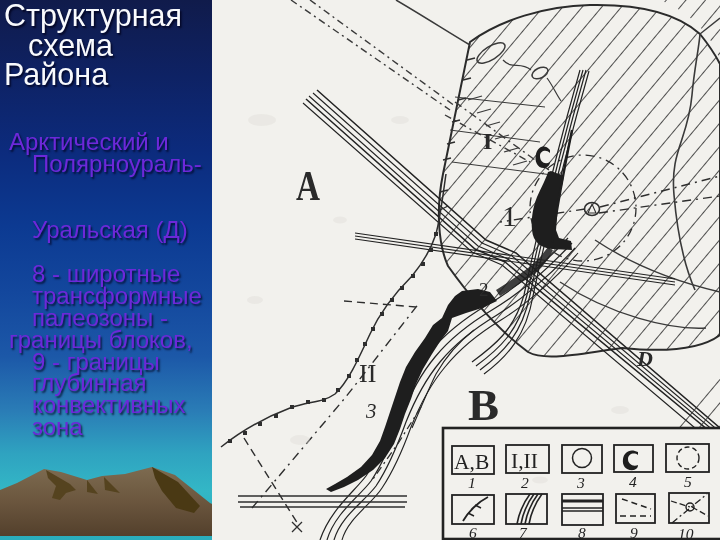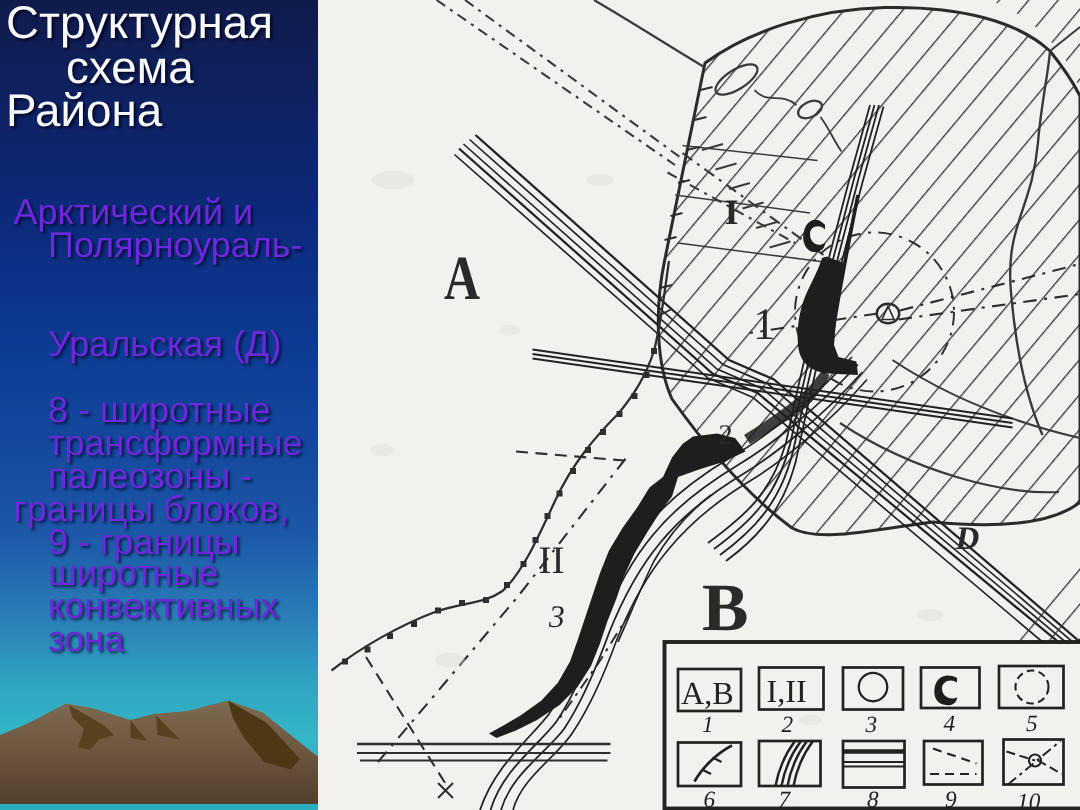--- a/index.html
+++ b/index.html
@@ -26,34 +26,34 @@
           <stop offset="1" stop-color="#53402c"></stop>
 </linearGradient>
 </defs>
 <path d="M0,34 L17,27 L44,13 L61,16 L87,24 L102,20 L125,18 L152,11 L175,19 L210,47 L212,48 L212,80 L0,80 Z" fill="url(#mg)"></path>
 <path d="M46,14 L70,28 L76,34 L66,37 L60,44 L52,42 L56,30 L48,22 Z" fill="#55431f"></path>
 <path d="M87,24 L98,38 L87,36 Z" fill="#55431f"></path>
 <path d="M104,21 L120,37 L105,34 Z" fill="#55431f"></path>
 <path d="M152,11 L178,26 L200,50 L194,57 L176,52 L162,35 L155,22 Z" fill="#4a3914"></path>
 </svg>
 
-<div id="title">Структурная<br><span style="margin-left:40px">схема</span><br>Района</div>
+<div id="title">Структурная<br><span style="margin-left:24px">схема</span><br>Района</div>
 
 <div id="body1">Арктический и<br>
 <span class="ind">Полярноураль-</span><br>
 <br>
 <br>
 <span class="ind">Уральская (Д)</span><br>
 <br>
 <span class="ind">8 - широтные</span><br>
 <span class="ind">трансформные</span><br>
 <span class="ind">палеозоны -</span><br>
 границы блоков,<br>
 <span class="ind">9 - границы</span><br>
-<span class="ind">широтные</span><br>
+<span class="ind">глубинная</span><br>
 <span class="ind">конвективных</span><br>
 <span class="ind">зона</span></div>
 
 <svg id="map" width="508" height="540" viewBox="212 0 508 540">
 <defs>
 <pattern id="hat" width="15" height="15" patternUnits="userSpaceOnUse" patternTransform="rotate(-50)">
 <line x1="0" y1="0" x2="15" y2="0" stroke="#303030" stroke-width="1.7"></line>
 </pattern>
 </defs>
 

